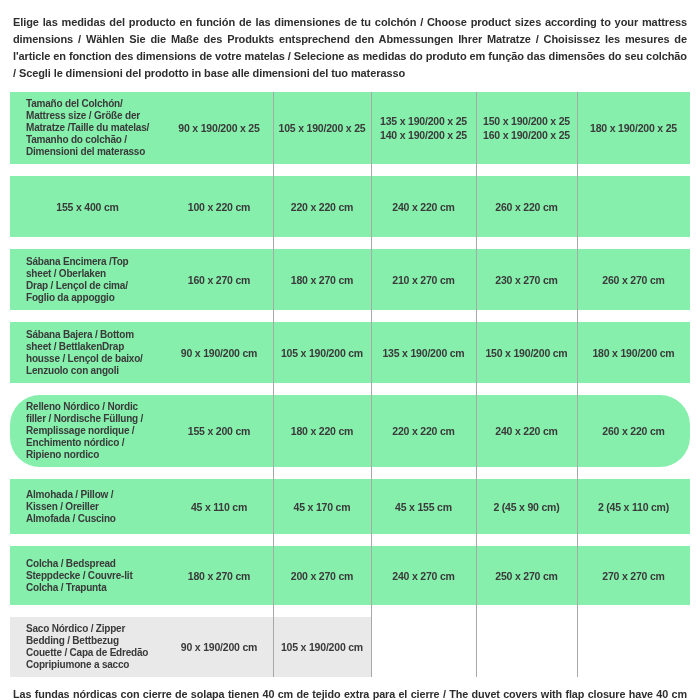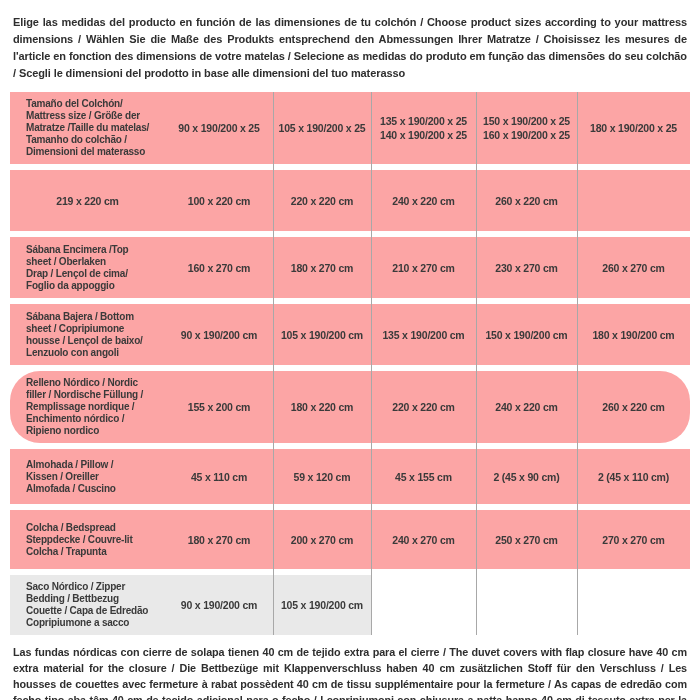--- a/index.html
+++ b/index.html
@@ -35,23 +35,23 @@
     z-index:2;
   }
   .vline.v1{left:263px;}
   .vline.v2{left:361px;}
   .vline.v3{left:466px;}
   .vline.v4{left:567px;}
 
   .row{
     display:grid;
     grid-template-columns:155px 108px 98px 105px 101px 113px;
-    background:#fca5a5;
+    background:#86efac;
     align-items:center;
-    margin-bottom:6px;
+    margin-bottom:12px;
     position:relative;
     z-index:1;
   }
   .row:last-child{margin-bottom:0;}
   .row.partial{
     background:linear-gradient(to right,#e9e9e9 0px,#e9e9e9 361px,#ffffff 361px);
   }
   .r1{min-height:70px;}
   .r2{min-height:61px;}
   .r3{min-height:61px;}
@@ -112,42 +112,42 @@
       <div class="val-cell">90 x 190/200 x 25</div>
       <div class="val-cell">105 x 190/200 x 25</div>
       <div class="val-cell">135 x 190/200 x 25
 140 x 190/200 x 25</div>
       <div class="val-cell">150 x 190/200 x 25
 160 x 190/200 x 25</div>
       <div class="val-cell">180 x 190/200 x 25</div>
     </div>
 
     <div class="row r2">
-      <div class="val-cell">219 x 220 cm</div>
+      <div class="val-cell">155 x 400 cm</div>
       <div class="val-cell">100 x 220 cm</div>
       <div class="val-cell">220 x 220 cm</div>
       <div class="val-cell">240 x 220 cm</div>
       <div class="val-cell">260 x 220 cm</div>
     </div>
 
     <div class="row r3">
       <div class="label-cell">Sábana Encimera /Top
 sheet / Oberlaken
 Drap / Lençol de cima/
 Foglio da appoggio</div>
       <div class="val-cell">160 x 270 cm</div>
       <div class="val-cell">180 x 270 cm</div>
       <div class="val-cell">210 x 270 cm</div>
       <div class="val-cell">230 x 270 cm</div>
       <div class="val-cell">260 x 270 cm</div>
     </div>
 
     <div class="row r4">
       <div class="label-cell">Sábana Bajera / Bottom
-sheet / Copripiumone
+sheet / BettlakenDrap
 housse / Lençol de baixo/
 Lenzuolo con angoli</div>
       <div class="val-cell">90 x 190/200 cm</div>
       <div class="val-cell">105 x 190/200 cm</div>
       <div class="val-cell">135 x 190/200 cm</div>
       <div class="val-cell">150 x 190/200 cm</div>
       <div class="val-cell">180 x 190/200 cm</div>
     </div>
 
     <div class="row r5">
@@ -161,21 +161,21 @@
       <div class="val-cell">220 x 220 cm</div>
       <div class="val-cell">240 x 220 cm</div>
       <div class="val-cell">260 x 220 cm</div>
     </div>
 
     <div class="row r6">
       <div class="label-cell">Almohada  / Pillow /
 Kissen / Oreiller
 Almofada / Cuscino</div>
       <div class="val-cell">45 x 110 cm</div>
-      <div class="val-cell">59 x 120 cm</div>
+      <div class="val-cell">45 x 170 cm</div>
       <div class="val-cell">45 x 155 cm</div>
       <div class="val-cell">2 (45 x 90 cm)</div>
       <div class="val-cell">2 (45 x 110 cm)</div>
     </div>
 
     <div class="row r7">
       <div class="label-cell">Colcha / Bedspread
 Steppdecke / Couvre-lit
 Colcha / Trapunta</div>
       <div class="val-cell">180 x 270 cm</div>

